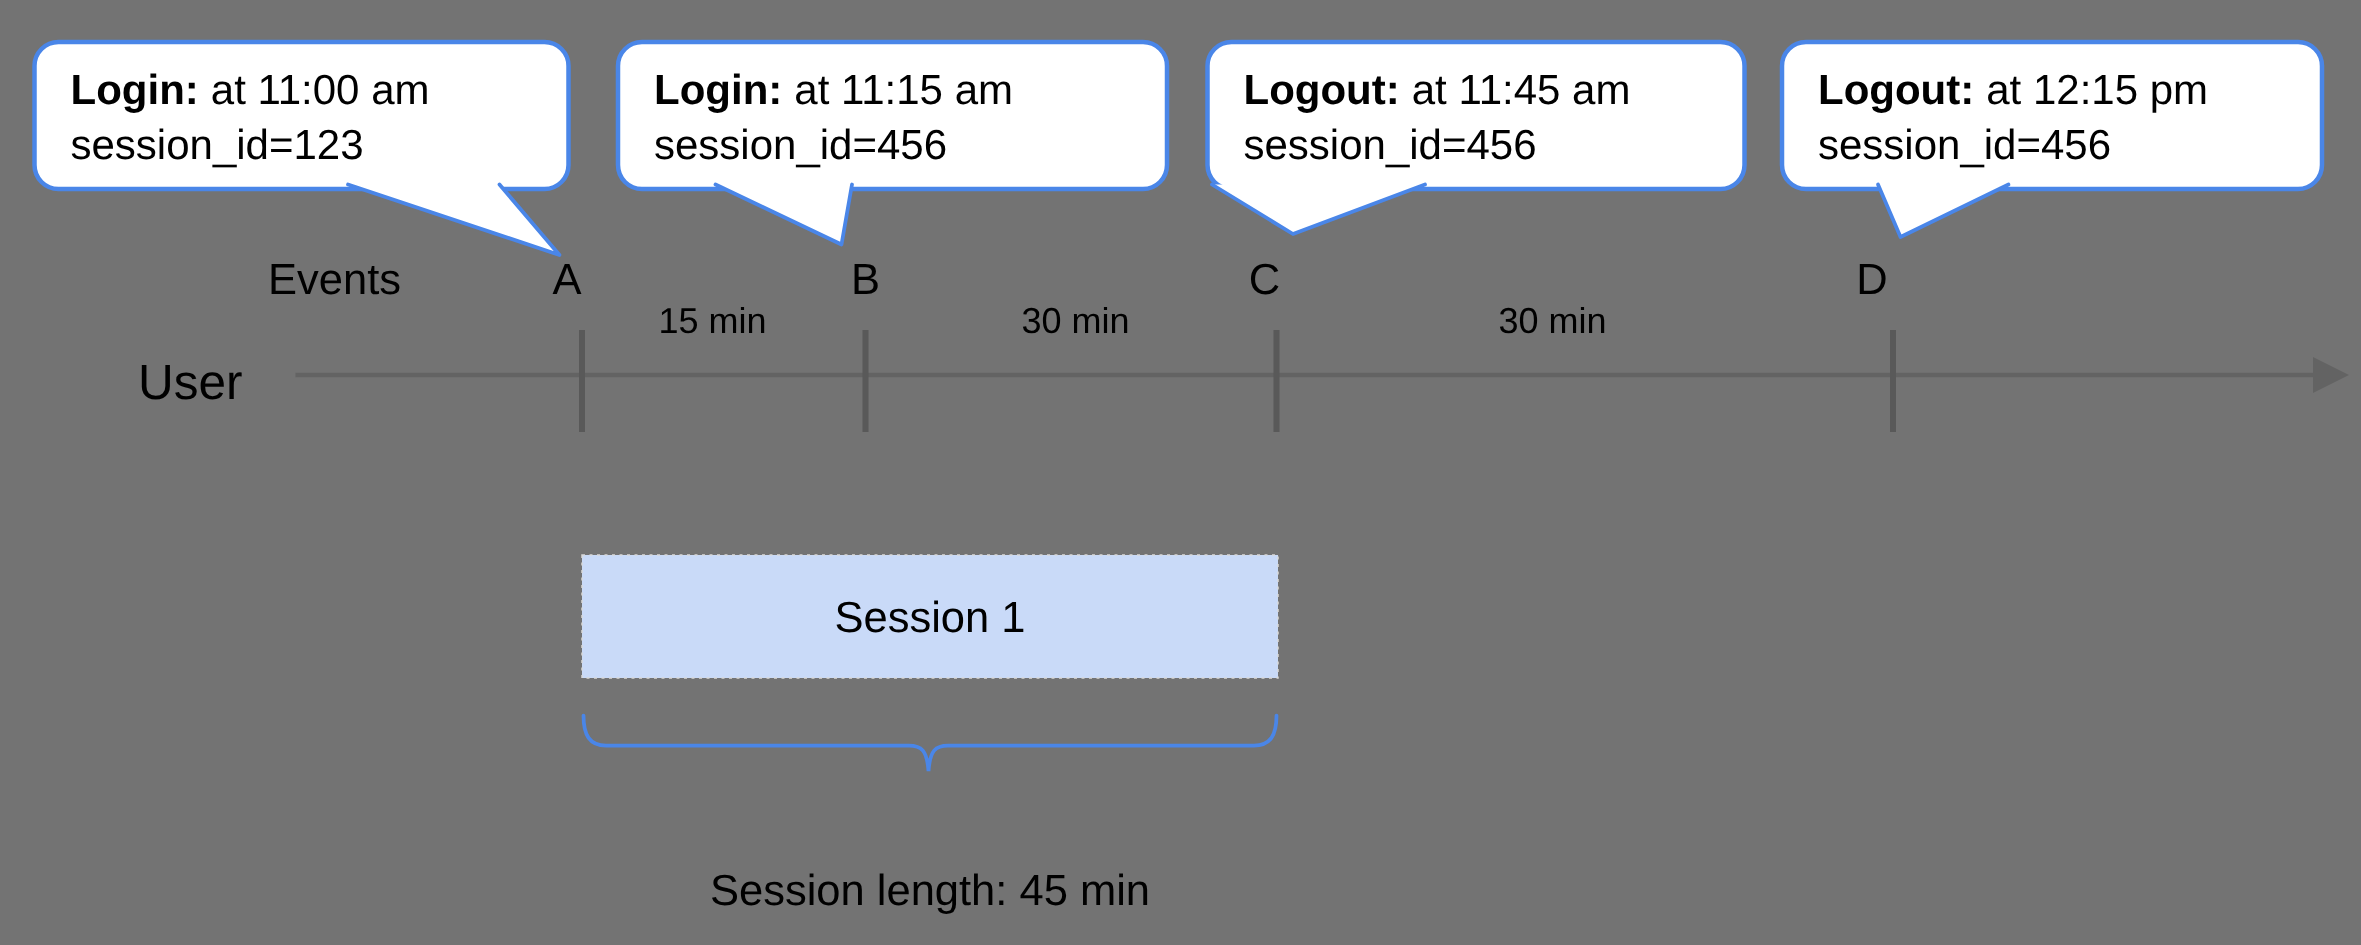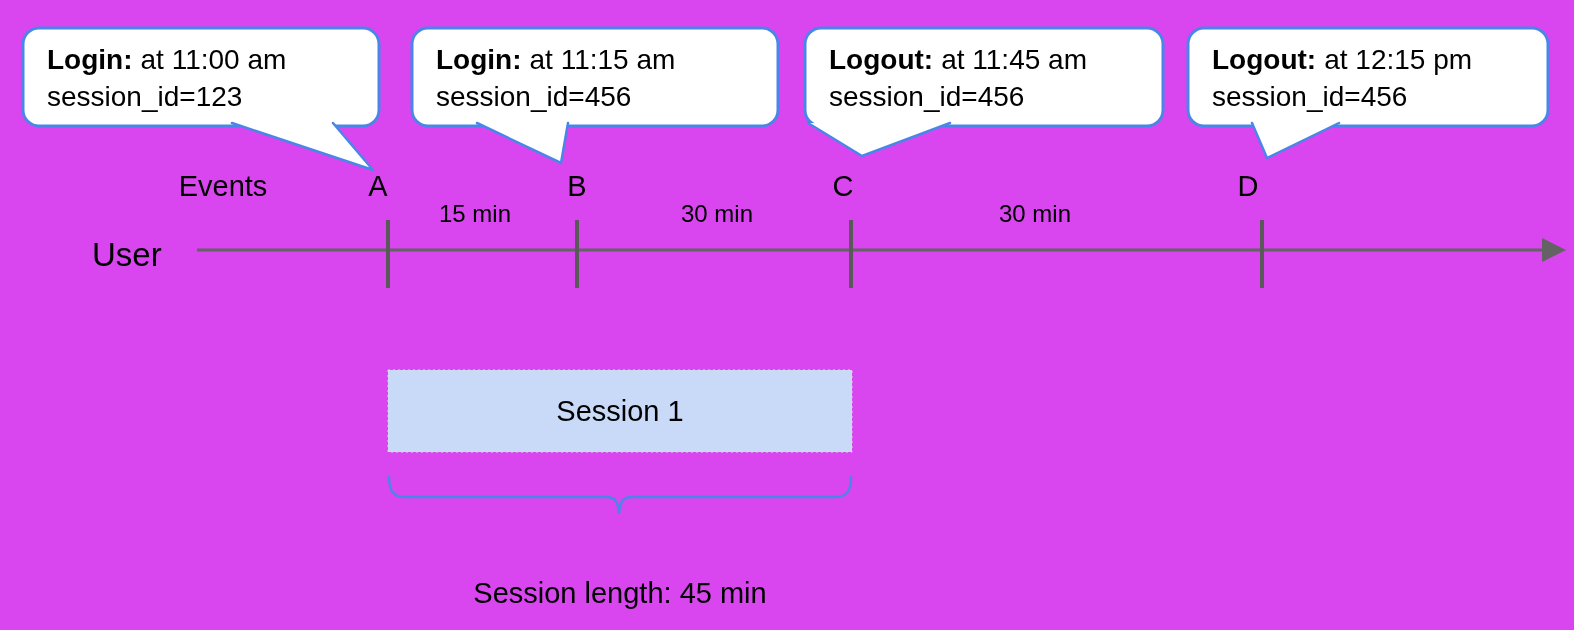--- a/index.html
+++ b/index.html
@@ -4,21 +4,21 @@
 <style>
   html, body {
     margin: 0;
     padding: 0;
     background: #ffffff;
   }
   .stage {
     position: relative;
     width: 1574px;
     height: 630px;
-    background: #d946ef;
+    background: #737373;
     font-family: "Liberation Sans", "DejaVu Sans", sans-serif;
     overflow: hidden;
   }
   svg text {
     fill: #000000;
     font-family: "Liberation Sans", "DejaVu Sans", sans-serif;
   }
   .bubble {
     fill: #ffffff;
     stroke: var(--callout-blue, #4a86e8);

